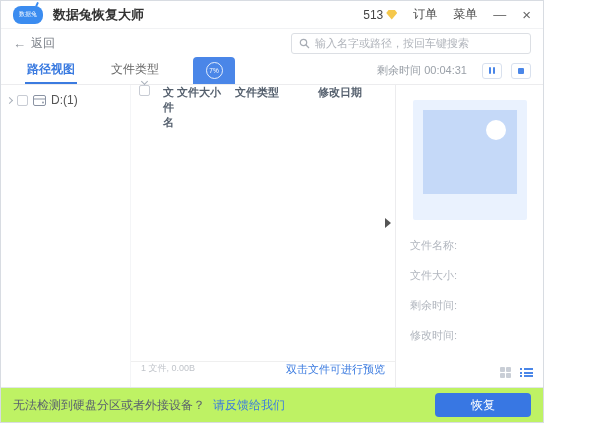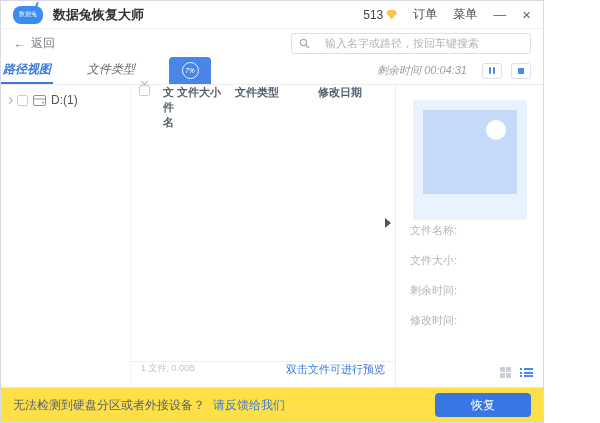--- a/index.html
+++ b/index.html
@@ -14,26 +14,26 @@
   .titlebar-right { margin-left:auto; display:flex; align-items:center; gap:16px; font-size:12px; color:#444; }
   .points { display:flex; align-items:center; gap:3px; cursor:pointer; }
   .gem { display:inline-block; width:11px; height:10px; background:#f5c84c; clip-path:polygon(25% 0,75% 0,100% 35%,50% 100%,0 35%); }
   .win-btn { color:#666; font-size:13px; cursor:pointer; line-height:1; }
   .win-btn.close { font-size:15px; }
 
   
   .toolbar { height:28px; flex:0 0 28px; display:flex; align-items:center; padding:0 12px; }
   .back { display:flex; align-items:center; gap:5px; color:#7a7f87; font-size:12px; cursor:pointer; }
   .back .arrow { font-size:13px; color:#8a8f97; }
-  .search { margin-left:auto; width:240px; height:21px; border:1px solid #dcdfe4; border-radius:3px; display:flex; align-items:center; padding:0 7px; gap:15px; background:#fff; }
+  .search { margin-left:auto; width:240px; height:21px; border:1px solid #dcdfe4; border-radius:3px; display:flex; align-items:center; padding:0 7px; gap:5px; background:#fff; }
   .search input { border:none; outline:none; flex:1; font-size:11px; color:#333; background:transparent; }
   .search input::placeholder { color:#b0b4bb; }
 
   
-  .tabsrow { height:28px; flex:0 0 28px; display:flex; align-items:stretch; border-bottom:1px solid #ececee; position:relative;font-style:italic; }
+  .tabsrow { height:28px; flex:0 0 28px; display:flex; align-items:stretch; border-bottom:1px solid #ececee; padding-left:24px; position:relative; }
   .tab { font-size:12px; color:#666; display:flex; align-items:center; padding:0 2px; margin-right:32px; cursor:pointer; border-bottom:2px solid transparent; }
   .tab.active { color:#3b7be0; border-bottom-color:#3b7be0; font-weight:bold; }
   .progress-badge { width:42px; background:#4a86e8; border-radius:4px 4px 0 0; display:flex; align-items:center; justify-content:center; cursor:pointer; }
   .ring { width:17px; height:17px; border:1.5px solid rgba(255,255,255,.85); border-radius:50%; display:flex; align-items:center; justify-content:center; color:#fff; font-size:6.5px; }
   .tabs-right { margin-left:auto; display:flex; align-items:center; gap:9px; padding-right:12px; }
   .remaining { font-size:11px; color:#9aa0a8; margin-right:6px; }
   .ctl-btn { width:20px; height:16px; border:1px solid #d9e1ee; border-radius:3px; background:#fff; display:flex; align-items:center; justify-content:center; gap:1.5px; cursor:pointer; }
   .bar { width:2px; height:7px; background:#4a86e8; border-radius:1px; }
   .sq { width:6px; height:6px; background:#4a86e8; border-radius:1px; }
 
@@ -59,32 +59,32 @@
   .spacer { flex:1 1 auto; }
   .tfoot { height:26px; flex:0 0 26px; border-top:1px solid #efefef; display:flex; padding:0 10px; }
   .summary { font-size:9px; color:#c0c4ca; }
   .hint { margin-left:auto; font-size:11px; color:#3b7be0; }
 
   .preview { width:148px; flex:0 0 148px; border-left:1px solid #ececee; position:relative; padding-top:15px; }
   .handle { position:absolute; left:-11px; top:133px; width:0; height:0; border-top:5px solid transparent; border-bottom:5px solid transparent; border-left:6px solid #555; cursor:pointer; }
   .ph { width:114px; height:120px; margin:0 auto; background:#eaf2fe; border-radius:2px; position:relative; }
   .ph-inner { position:absolute; left:10px; right:10px; top:10px; bottom:26px; background:#c5d9f8; }
   .ph-circle { position:absolute; top:10px; right:11px; width:20px; height:20px; background:#fff; border-radius:50%; }
-  .fields { margin-top:3px; padding-left:14px; }
+  .fields { margin-top:18px; padding-left:14px; }
   .field { height:30px; font-size:11px; color:#b2b7bf; }
   .view-toggles { position:absolute; right:10px; bottom:9px; display:flex; align-items:center; gap:9px; }
   .grid-icon { width:11px; height:11px; display:flex; flex-wrap:wrap; gap:1px; cursor:pointer; }
   .grid-icon span { width:5px; height:5px; background:#c9ced6; border-radius:1px; }
   .list-icon { display:flex; flex-direction:column; gap:1.5px; cursor:pointer; }
   .list-icon i { display:flex; gap:2px; }
   .list-icon b { width:2px; height:2px; background:#4a86e8; }
   .list-icon u { width:9px; height:2px; background:#4a86e8; }
 
   
-  .bottombar { height:35px; flex:0 0 35px; background:#fde047; border-top:1px solid #e2e5ea; display:flex; align-items:center; padding:0 12px; }
+  .bottombar { height:35px; flex:0 0 35px; background:#bef264; border-top:1px solid #e2e5ea; display:flex; align-items:center; padding:0 12px; }
   .help-text { font-size:12px; color:#5a626e; }
   .help-link { font-size:12px; color:#3b7be0; margin-left:8px; cursor:pointer; }
   .recover-btn { margin-left:auto; width:96px; height:24px; background:#3877e3; border-radius:4px; color:#fff; font-size:12px; display:flex; align-items:center; justify-content:center; cursor:pointer; border:none; }
 </style>
 </head>
 <body>
 
 <div class="window">
 
   <div class="titlebar">

